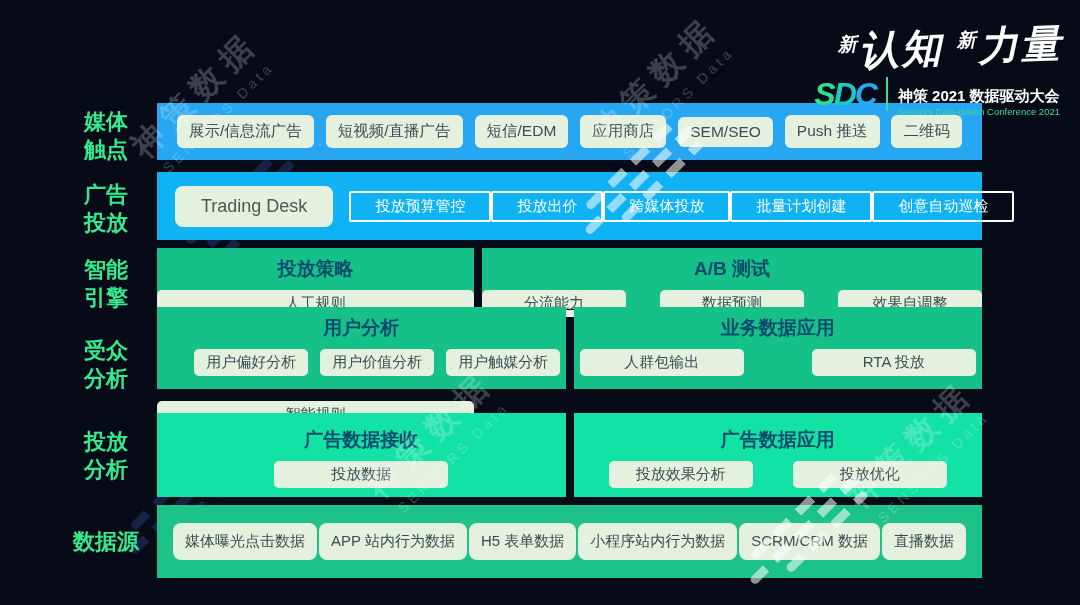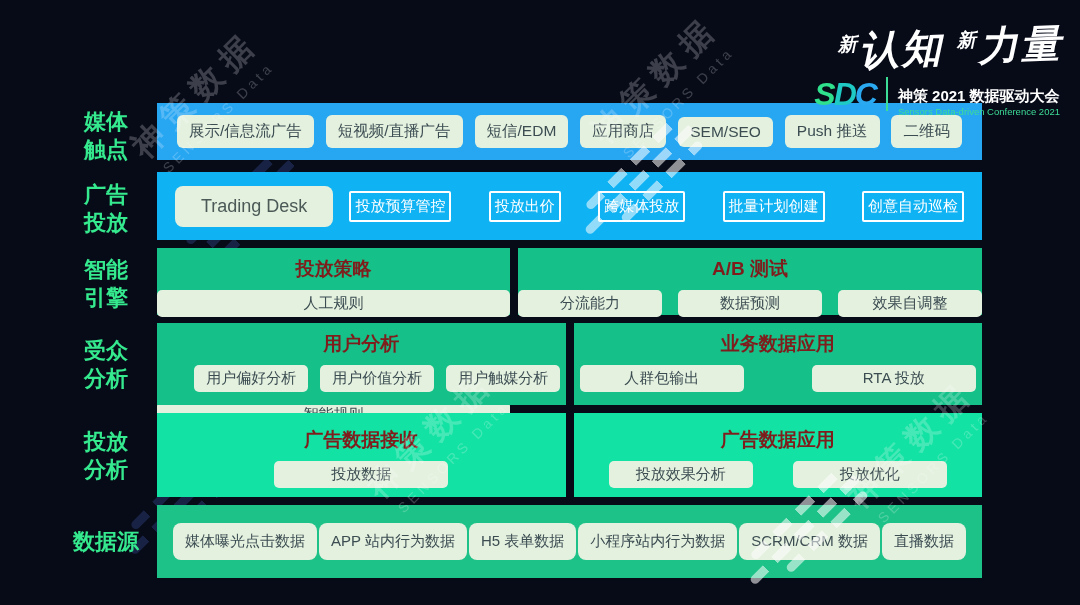--- a/index.html
+++ b/index.html
@@ -40,35 +40,35 @@
   .rowMedia{top:103px;height:57px;background:#27a6f2;display:flex;align-items:center;justify-content:space-between;padding:0 20px;}
   .chip{
     background:#e4f1df;color:#3c4d52;border-radius:6px;padding:6px 12px;
     font-size:15.5px;white-space:nowrap;text-align:center;
   }
   .rowAd{top:172px;height:68px;background:#0fb2f3;display:flex;align-items:center;padding:0 18px;}
   .chipPrimary{background:#e4f1df;color:#4b5a57;border-radius:8px;padding:10px 26px;font-size:18px;white-space:nowrap;}
   .outlineWrap{flex:1;display:flex;justify-content:space-between;margin-left:16px;}
   .obtn{
     border:2px solid #ffffff;color:#ffffff;background:transparent;border-radius:2px;
-    padding:4px 4px;font-size:15px;white-space:nowrap;
+    padding:4px 24px;font-size:15px;white-space:nowrap;
   }
   .prow{display:flex;gap:8px;}
   .prowEngine{top:248px;height:67px;}
-  .prowAudience{top:323px;height:82px;}
+  .prowAudience{top:307px;height:82px;}
   .prowDelivery{top:413px;height:84px;}
   .panel{flex:1;text-align:center;box-sizing:border-box;padding-top:8px;}
   .panelGreen{background:#15c189;}
   .panelMint{background:#12e2a3;}
   .prowDelivery .panel{padding-top:14px;}
-  .ptitle{font-weight:800;color:#7f1d1d;font-size:19px;}
+  .ptitle{font-weight:800;color:#0c4a6e;font-size:19px;}
   .pbtns{display:flex;justify-content:center;margin-top:8px;}
   .pbtns .chip{font-size:15px;padding:4px 12px;border-radius:5px;}
   .gapWide{gap:84px;flex-direction:column;}
-  .gapMed{gap:16px;}
+  .gapMed{gap:34px;text-decoration:underline;}
   .gapSm{gap:12px;padding-left:32px;}
   .chipWide{min-width:140px;}
   .chipXWide{min-width:120px;}
   .rowSources{top:505px;height:73px;background:#1cc287;display:flex;align-items:center;justify-content:space-between;padding:0 16px;}
   .rowSources .chip{font-size:15px;border-radius:8px;padding:9px 12px;}
 
   
   .wm{
     position:absolute;transform:rotate(-45deg);color:rgba(255,255,255,0.22);
     text-align:center;z-index:5;pointer-events:none;white-space:nowrap;

